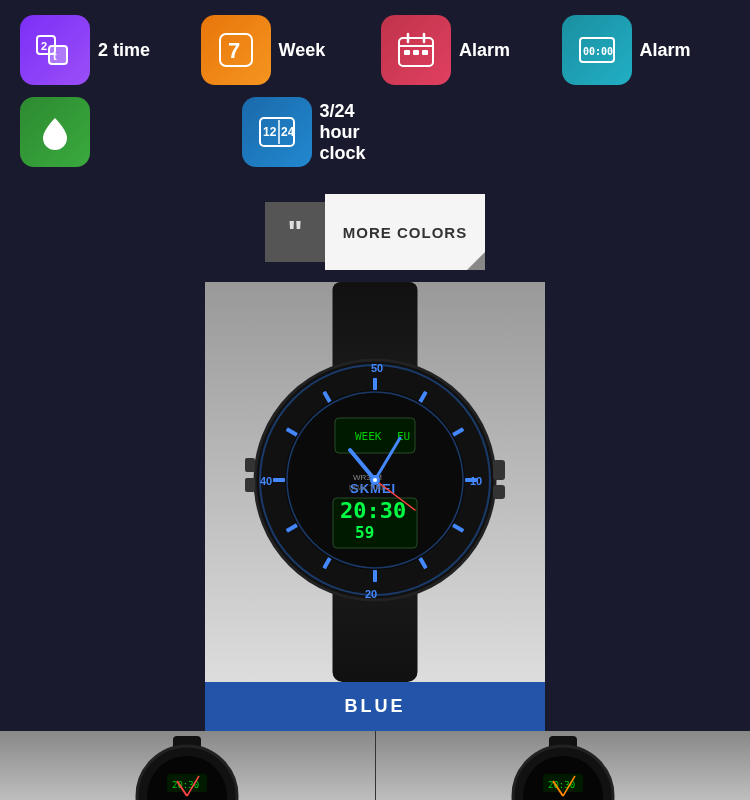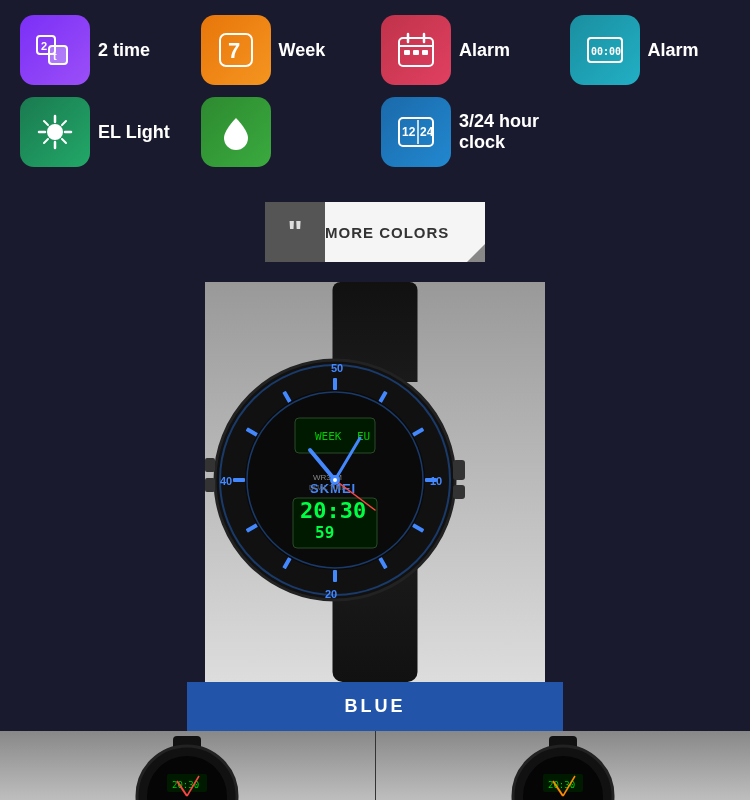--- a/index.html
+++ b/index.html
@@ -36,24 +36,24 @@
       align-items: center;
       justify-content: center;
       flex-shrink: 0;
       font-size: 28px;
     }
 
     .icon-purple { background: linear-gradient(135deg, #7b2ff7, #9b4ff7); }
     .icon-orange { background: linear-gradient(135deg, #e8760a, #f59520); }
     .icon-green-dark { background: linear-gradient(135deg, #2d8a4e, #3aaa62); }
     .icon-pink-red { background: linear-gradient(135deg, #c0334a, #e04060); }
-    .icon-cyan { background: linear-gradient(135deg, #1a8fa0, #22afc5); margin-left: 8px; }
+    .icon-cyan { background: linear-gradient(135deg, #1a8fa0, #22afc5); }
     .icon-teal { background: linear-gradient(135deg, #1a7a50, #22a868); }
     .icon-green { background: linear-gradient(135deg, #2d8a30, #3aaa3e); }
-    .icon-blue { background: linear-gradient(135deg, #1a6aaa, #2288d0); }
+    .icon-blue { background: linear-gradient(135deg, #1a6aaa, #2288d0); margin-left: 41px; }
 
     .feature-label {
       color: #ffffff;
       font-size: 18px;
       font-weight: 700;
     }
 
     .more-colors-section {
       background: #1a1a2e;
       display: flex;
@@ -80,24 +80,24 @@
       align-items: center;
       justify-content: center;
       font-size: 28px;
       color: #fff;
       font-weight: bold;
     }
 
     .more-colors-text-box {
       background: #f5f5f5;
       flex: 1;
-      height: 60px;
-      display: flex;
-      align-items: center;
-      justify-content: flex-start;
+      height: 76px;
+      display: flex;
+      align-items: center;
+      justify-content: center;
       position: relative;
     }
 
     .more-colors-text {
       color: #333;
       font-size: 15px;
       font-weight: 700;
       letter-spacing: 1px;
     }
 
@@ -111,27 +111,28 @@
       border-width: 0 0 18px 18px;
       border-color: transparent transparent #888 transparent;
     }
 
     .watch-image-container {
       width: 340px;
       height: 400px;
       background: linear-gradient(180deg, #999 0%, #bbb 50%, #ddd 100%);
       display: flex;
       align-items: center;
+      justify-content: center;
       position: relative;
       overflow: hidden;
     }
 
     .watch-label {
       background: #2255aa;
-      width: 376px;
+      width: 340px;
       padding: 14px;
       text-align: center;
     }
 
     .watch-label-text {
       color: #ffffff;
       font-size: 18px;
       font-weight: 700;
       letter-spacing: 3px;
     }
@@ -205,36 +206,20 @@
     <div class="feature-item">
       <div class="feature-icon icon-cyan">
         <svg width="44" height="44" viewBox="0 0 44 44">
           <rect x="5" y="10" width="34" height="24" rx="3" fill="none" stroke="white" stroke-width="2"></rect>
           <text x="8" y="27" fill="white" font-size="10" font-weight="bold" font-family="monospace">00:00</text>
         </svg>
       </div>
       <span class="feature-label">Alarm</span>
     </div>
 
-    <div class="feature-item">
-      <div class="feature-icon icon-teal">
-        <svg width="44" height="44" viewBox="0 0 44 44">
-          <circle cx="22" cy="22" r="8" fill="white"></circle>
-          <line x1="22" y1="6" x2="22" y2="12" stroke="white" stroke-width="2.5" stroke-linecap="round"></line>
-          <line x1="22" y1="32" x2="22" y2="38" stroke="white" stroke-width="2.5" stroke-linecap="round"></line>
-          <line x1="6" y1="22" x2="12" y2="22" stroke="white" stroke-width="2.5" stroke-linecap="round"></line>
-          <line x1="32" y1="22" x2="38" y2="22" stroke="white" stroke-width="2.5" stroke-linecap="round"></line>
-          <line x1="11" y1="11" x2="15" y2="15" stroke="white" stroke-width="2" stroke-linecap="round"></line>
-          <line x1="29" y1="29" x2="33" y2="33" stroke="white" stroke-width="2" stroke-linecap="round"></line>
-          <line x1="33" y1="11" x2="29" y2="15" stroke="white" stroke-width="2" stroke-linecap="round"></line>
-          <line x1="15" y1="29" x2="11" y2="33" stroke="white" stroke-width="2" stroke-linecap="round"></line>
-        </svg>
-      </div>
-      <span class="feature-label">EL Light</span>
-    </div>
 
     <div class="feature-item">
       <div class="feature-icon icon-green">
         <svg width="44" height="44" viewBox="0 0 44 44">
           <path d="M22 8 C22 8 10 20 10 28 A12 12 0 0 0 34 28 C34 20 22 8 22 8Z" fill="white"></path>
         </svg>
       </div>
     </div>
 
     <div class="feature-item">

